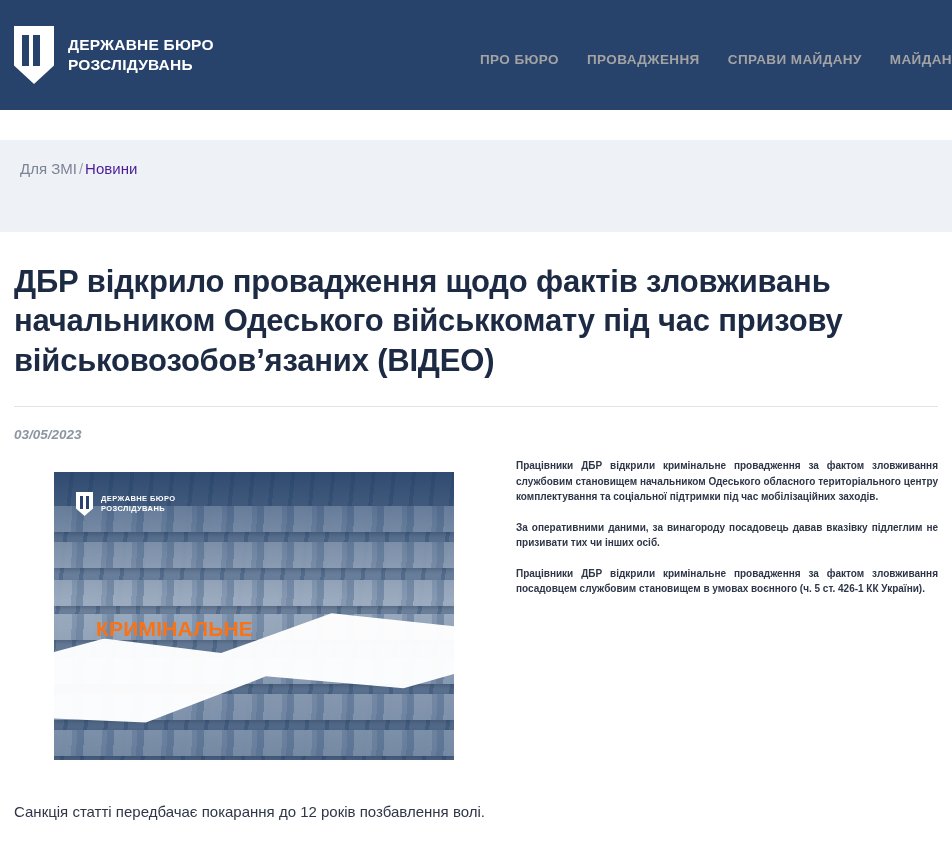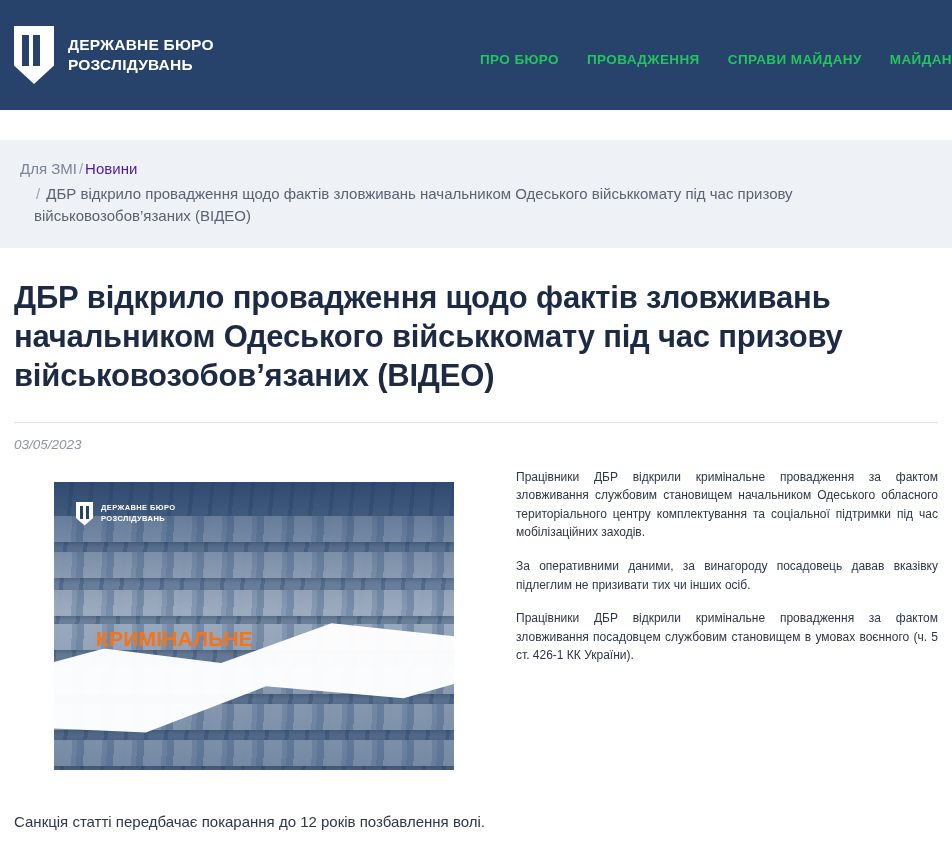--- a/index.html
+++ b/index.html
@@ -55,21 +55,21 @@
   }
   .nav {
     position: absolute;
     left: 480px;
     top: 52px;
     display: flex;
     gap: 28px;
     white-space: nowrap;
   }
   .nav-item {
-    color: #22c55e;
+    color: #a3a3a3;
     font-size: 13.5px;
     font-weight: bold;
     letter-spacing: .4px;
     text-decoration: none;
     cursor: pointer;
   }
 
   
   .breadcrumb-wrap {
     background: #eef1f6;
@@ -105,24 +105,24 @@
     color: #1d2a44;
     line-height: 1.27;
     letter-spacing: -.2px;
   }
   .divider {
     margin: 26px 14px 0 14px;
     height: 1px;
     background: #dfe3ea;
   }
   .article-date {
-    margin: 14px 0 0 14px;
+    margin: 20px 0 0 14px;
     font-size: 13.5px;
     font-style: italic;
-    font-weight: normal;
+    font-weight: bold;
     color: #8d95a3;
   }
 
   
   .content {
     display: flex;
     margin: 14px 14px 0 14px;
     gap: 22px;
     align-items: flex-start;
   }
@@ -208,24 +208,25 @@
     color: #f97316;
     font-size: 21px;
     font-weight: bold;
     line-height: 1.2;
     letter-spacing: .2px;
   }
 
   .article-body { flex: 1 1 auto; padding-top: 2px; }
   .article-body p {
     margin: 0 0 15px 0;
-    font-size: 12px;
+    font-size: 10px;
     line-height: 1.55;
     color: #2e3648;
     text-align: justify;
+    font-weight: bold;
   }
   .tail-paragraph {
     margin: 24px 14px 0 14px;
     font-size: 15px;
     line-height: 1.55;
     color: #2e3648;
   }
 </style>
 </head>
 <body>
@@ -242,24 +243,20 @@
     <a class="nav-item" href="#">ПРО БЮРО</a>
     <a class="nav-item" href="#">ПРОВАДЖЕННЯ</a>
     <a class="nav-item" href="#">СПРАВИ МАЙДАНУ</a>
     <a class="nav-item" href="#">МАЙДАНУ</a>
   </nav>
 </div>
 
 <div class="breadcrumb-wrap">
   <div class="crumb-line1">
     <a class="crumb-link" href="#">Для ЗМІ</a><span class="crumb-sep">/</span><a class="crumb-link active" href="#">Новини</a>
-  </div>
-  <div class="crumb-line2">
-    <span class="crumb-sep">/</span>
-    <span>ДБР відкрило провадження щодо фактів зловживань начальником Одеського військкомату під час призову військовозобов’язаних (ВІДЕО)</span>
   </div>
 </div>
 
 <h1 class="article-title">ДБР відкрило провадження щодо фактів зловживань начальником Одеського військкомату під час призову військовозобов’язаних (ВІДЕО)</h1>
 <div class="divider"></div>
 <div class="article-date">03/05/2023</div>
 
 <div class="content">
 
   <figure class="figure">

